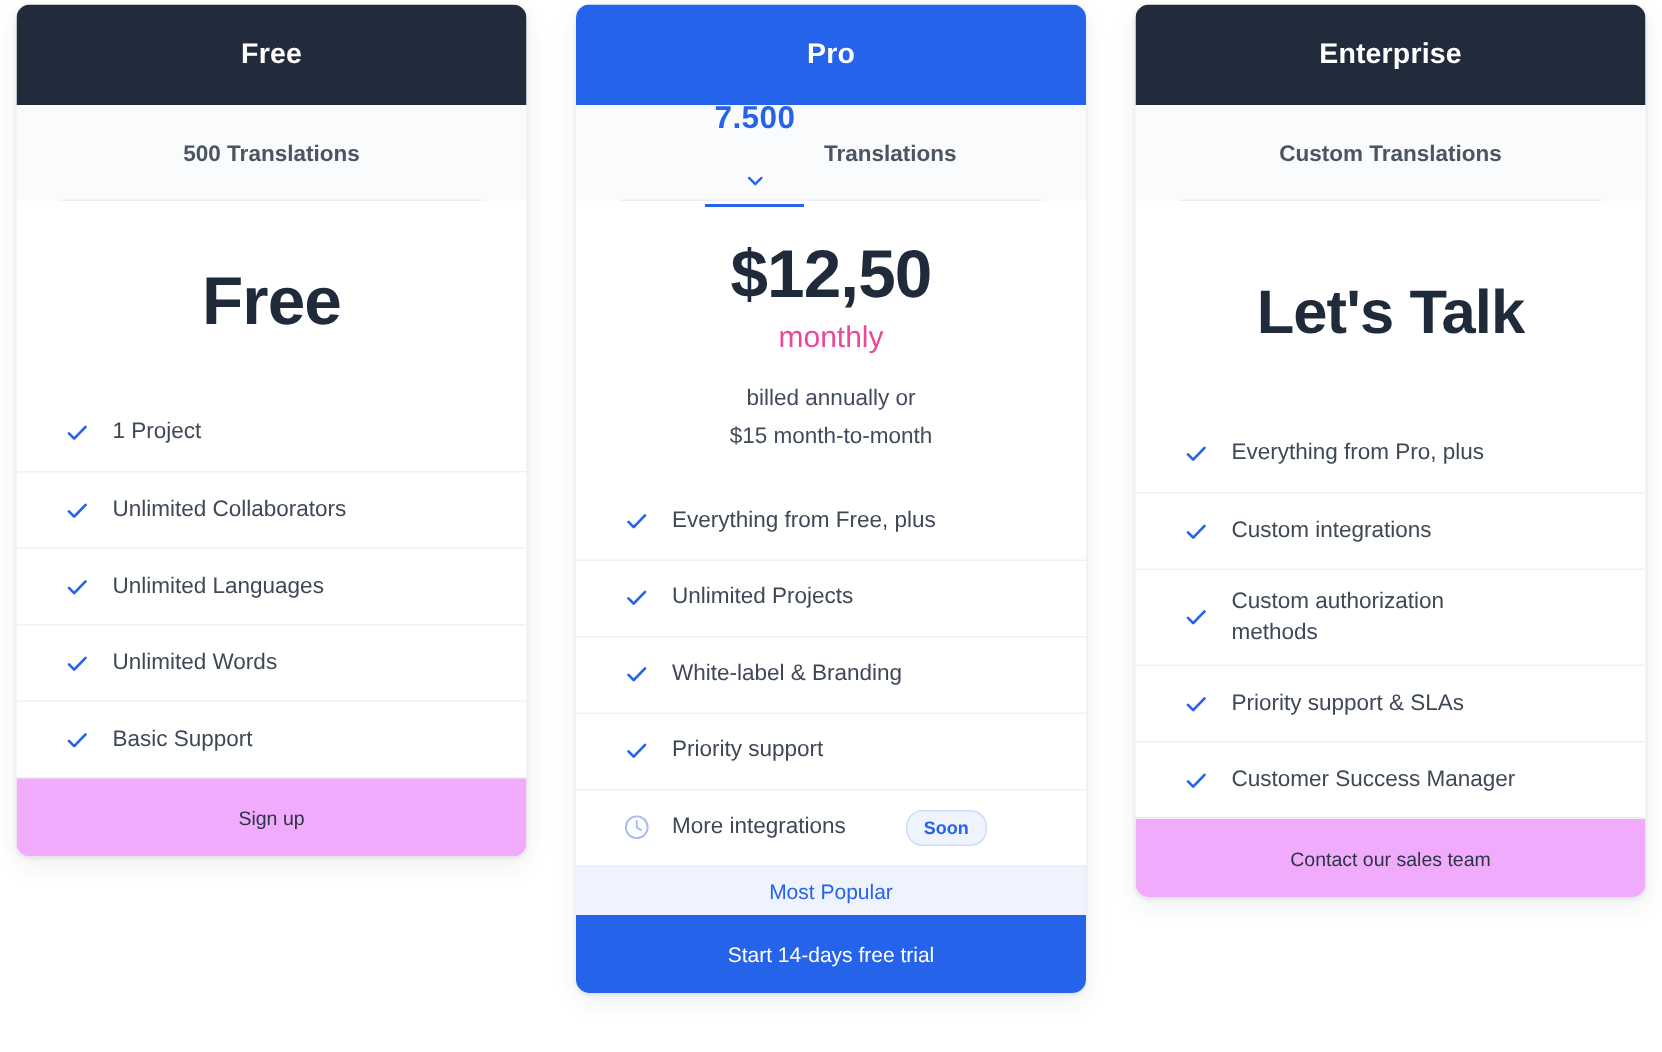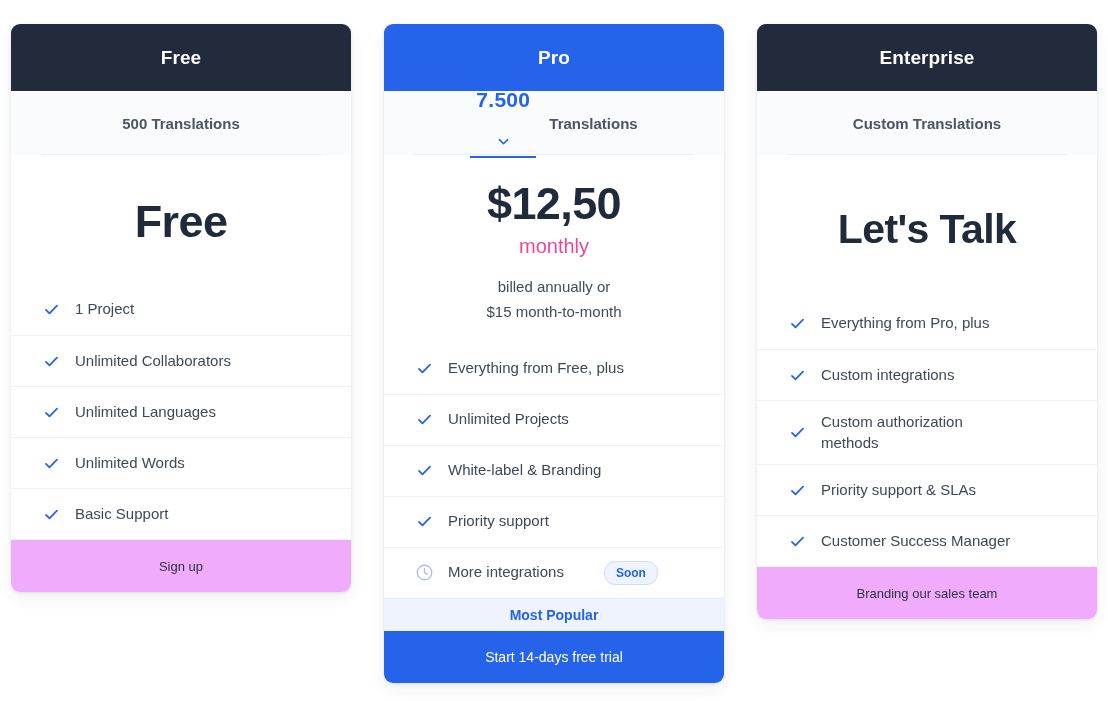--- a/index.html
+++ b/index.html
@@ -8,21 +8,21 @@
     background: #ffffff;
     font-family: "Liberation Sans", sans-serif;
     overflow: hidden;
   }
   .board {
     position: relative;
     width: 1108px; height: 701px;
     display: flex;
     justify-content: center;
     gap: 33px;
-    padding-top: 24px;
+    padding-top: 3px;
   }
   .card {
     width: 340px;
     background: #ffffff;
     border-radius: 9px;
     box-shadow: 0 1px 3px rgba(30,41,59,.10), 0 6px 16px rgba(30,41,59,.07);
     overflow: hidden;
     align-self: flex-start;
     display: flex;
     flex-direction: column;
@@ -161,21 +161,21 @@
     cursor: pointer;
   }
   .foot-popular {
     background: #eef3fe;
     border-top: 1px solid #e3ebfd;
     height: 33px;
     display: flex;
     align-items: center;
     justify-content: center;
     font-size: 14px;
-    font-weight: bold;
+    font-weight: normal;
     color: #2563eb;
   }
   .foot-cta {
     background: #2563eb;
     height: 52px;
     display: flex;
     align-items: center;
     justify-content: center;
     font-size: 14px;
     color: #ffffff;
@@ -372,16 +372,16 @@
       <div class="feature">
         <span class="feature-ico">
           <svg width="17" height="17" viewBox="0 0 20 20">
               <path d="M3.5 10.5 L7.6 14.6 L16.5 5.4" fill="none" stroke="#2563eb" stroke-width="2.1" stroke-linecap="round" stroke-linejoin="round"></path>
             </svg>
         </span>
         <span class="feature-label">Customer Success Manager</span>
       </div>
     </div>
 
-    <div class="foot-link">Branding our sales team</div>
+    <div class="foot-link">Contact our sales team</div>
   </div>
 
 </div>
 
 </body></html>

